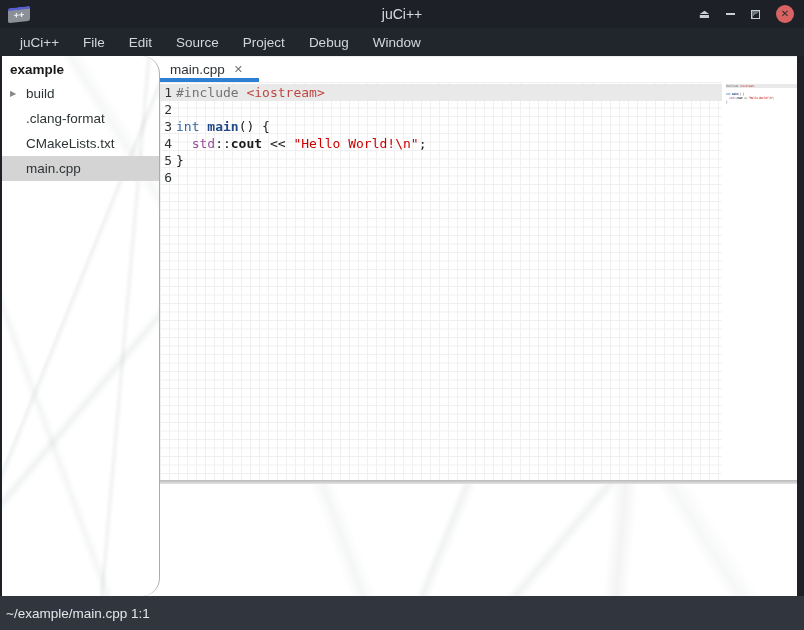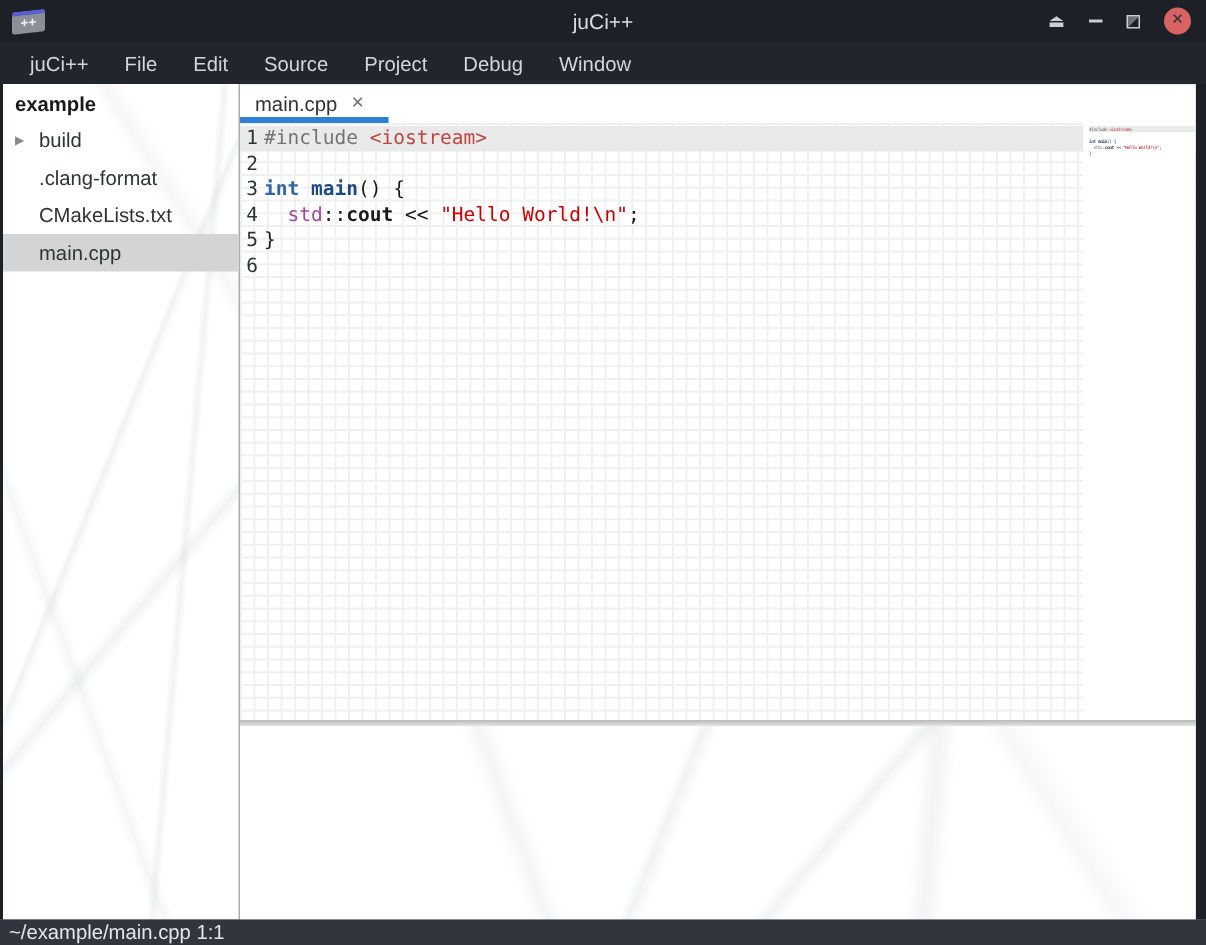--- a/index.html
+++ b/index.html
@@ -29,21 +29,21 @@
 
   
   .content { flex:1; display:flex; border-left:2px solid #1d2127; border-right:7px solid #1d2127; min-height:0; background:#fff; }
 
   .textured { background-color:#ffffff;
     background-image:
       linear-gradient(112deg, transparent 44%, rgba(140,160,150,0.12) 45%, transparent 46.5%),
       linear-gradient(70deg,  transparent 28%, rgba(140,160,150,0.09) 30%, transparent 32%),
       linear-gradient(130deg, transparent 60%, rgba(120,145,135,0.10) 61.5%, transparent 63%),
       linear-gradient(95deg,  transparent 70%, rgba(150,160,155,0.12) 72%, transparent 74%),
-      linear-gradient(58deg,  transparent 80%, rgba(140,155,150,0.08) 82%, transparent 85%); }
+      linear-gradient(58deg,  transparent 80%, rgba(140,155,150,0.08) 82%, transparent 85%); border-radius: 18px; }
 
   
   .sidebar { width:158px; flex:none; border-right:1px solid #a9adb2; display:flex; flex-direction:column; overflow:hidden; }
   .tree-root { font-weight:bold; color:#1a1a1a; font-size:13.5px; padding:6px 8px 4px 8px; }
   .tree-item { position:relative; height:25px; line-height:25px; padding-left:24px; font-size:13.5px; color:#2e3436; }
   .tree-item.selected { background:#d4d4d4; }
   .expander { position:absolute; left:8px; top:0; font-size:8px; color:#888; line-height:25px; }
 
   
   .main { flex:1; display:flex; flex-direction:column; min-width:0; background:#fff; }
@@ -60,38 +60,38 @@
     background-image:linear-gradient(#f0f0f0 1px, transparent 1px),
                      linear-gradient(90deg,#f0f0f0 1px, transparent 1px);
     background-size:9px 8.5px; }
   .code-line { display:flex; height:17px; line-height:17px;
                font-family:"DejaVu Sans Mono","Liberation Mono",monospace; font-size:13px; color:#1a1a1a; }
   .code-line.current { background:#e9e9e9; }
   .ln { width:12px; flex:none; text-align:right; margin-right:4px; color:#2e3436; }
   .lc { white-space:pre; }
   .tok-pre { color:#737373; font-weight:normal; }
   .tok-inc { color:#bf4540; }
-  .tok-kw  { color:#3465a4; font-weight:bold; }
+  .tok-kw  { color:#3465a4; font-weight:normal; }
   .tok-fn  { color:#204a87; font-weight:bold;text-align:right; }
   .tok-ns  { color:#9a4d9e; font-weight:normal; }
   .tok-obj { font-weight:bold;margin-top:39px; }
   .tok-str { color:#cc0000; }
 
   
   .minimap { position:absolute; top:0; right:0; bottom:0; width:75px; background:#fff; padding:2px 0 0 4px; }
   .mini-line { display:block; height:4px; line-height:4px; font-family:"DejaVu Sans Mono",monospace;
                font-size:3px; letter-spacing:-0.3px; white-space:pre; color:#444; overflow:hidden; }
   .mini-line.current { background:#e9e9e9; }
 
   
   .splitter { height:4px; flex:none; background:linear-gradient(#b9b9b9,#e4e4e4); }
   .bottom-pane { flex:1; min-height:0; }
 
   
-  .statusbar { height:17px; flex:none; background:#31353d; color:#e4e6e8; font-size:13.5px;
+  .statusbar { height:34px; flex:none; background:#31353d; color:#e4e6e8; font-size:13.5px;
                display:flex; align-items:center; padding-left:6px; }
 </style>
 </head>
 <body>
 
 <div class="window">
 
   <div class="titlebar">
     <div class="app-icon">++</div>
     <div class="win-title">juCi++</div>

